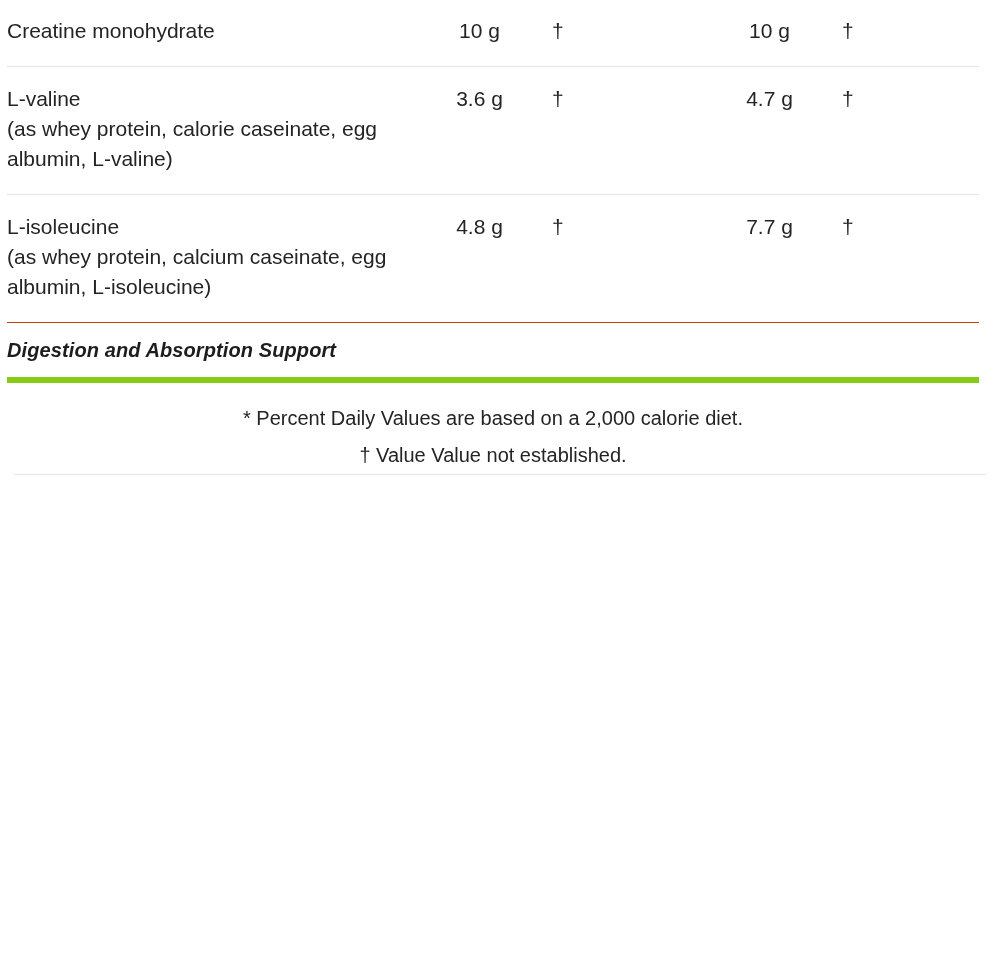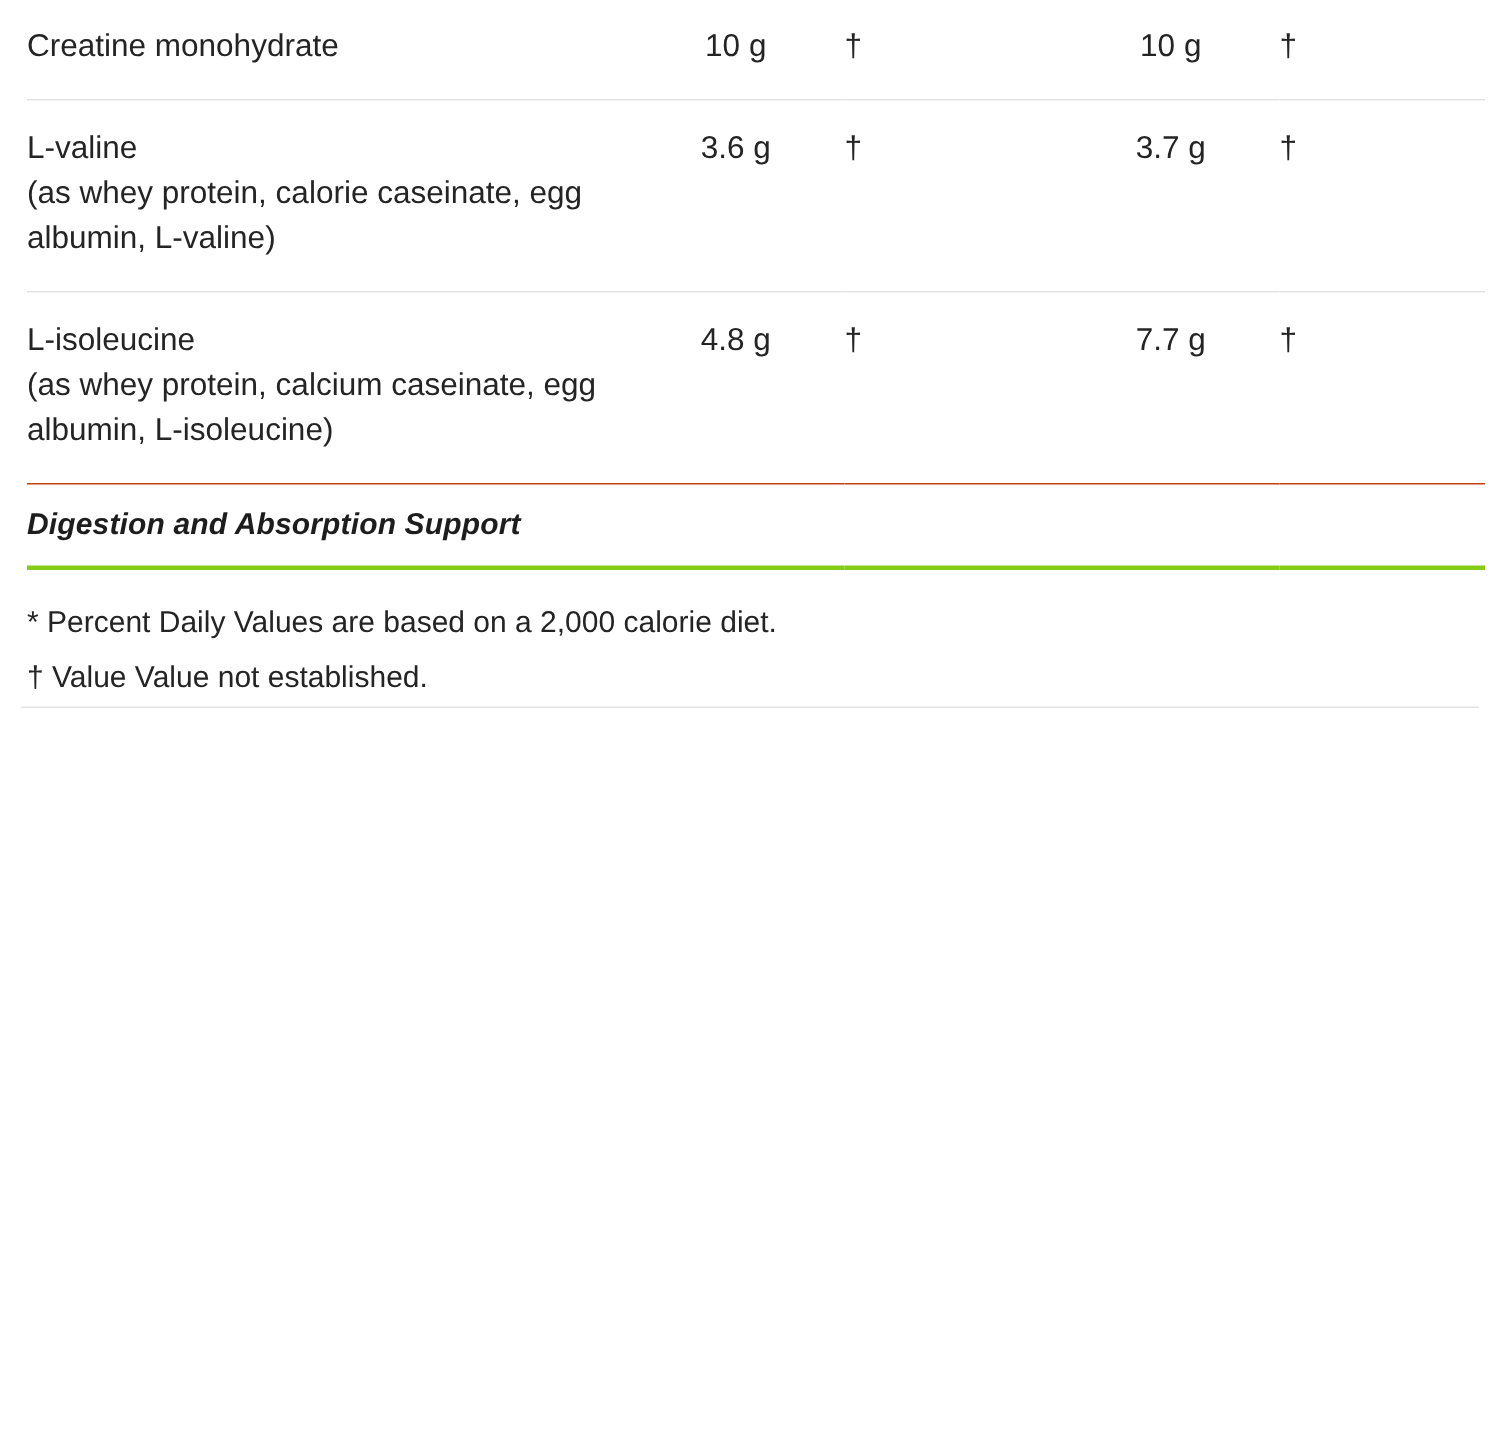--- a/index.html
+++ b/index.html
@@ -11,21 +11,21 @@
     width: 1000px;
     height: 970px;
     font-family: "Liberation Sans", sans-serif;
     color: #2b2b2b;
     -webkit-font-smoothing: antialiased;
   }
 
   .panel {
     width: 892px;
     box-sizing: border-box;
-    padding: 0 18px;
+    padding: 0 7px;
     background: #ffffff;
   }
 
   table.facts {
     width: 100%;
     border-collapse: collapse;
     table-layout: fixed;
   }
 
   table.facts col.c-name   { width: 400px; }
@@ -60,25 +60,26 @@
     border-top: 1px solid #c2410c;
     padding: 16px 0 15px 0;
     font-size: 20px;
     font-weight: 700;
     color: #1d1d1d;
     letter-spacing: 0.1px;
     font-style: italic;
   }
 
   tr.footnote > td {
-    border-top: 3px solid #84cc16;
+    border-top: 6px solid #84cc16;
     padding: 17px 0 0 0;
     font-size: 20px;
     line-height: 1.85;
     color: #242424;
+    text-align: center;
   }
   .fn-line { display: block; }
 
   .bottom-rule {
     width: 1000px;
     box-sizing: border-box;
     padding: 0 14px;
   }
   .bottom-rule div {
     border-top: 1px solid #e3e3e3;
@@ -112,21 +113,21 @@
       </tr>
 
 
       <tr class="row">
         <td class="name">
           <span class="nm-main">L-valine</span>
           <span class="nm-sub">(as whey protein, calorie caseinate, egg albumin, L-valine)</span>
         </td>
         <td class="val">3.6 g</td>
         <td class="dv">†</td>
-        <td class="val">3.7 g</td>
+        <td class="val">4.7 g</td>
         <td class="dv">†</td>
       </tr>
 
       <tr class="row">
         <td class="name">
           <span class="nm-main">L-isoleucine</span>
           <span class="nm-sub">(as whey protein, calcium caseinate, egg albumin, L-isoleucine)</span>
         </td>
         <td class="val">4.8 g</td>
         <td class="dv">†</td>

